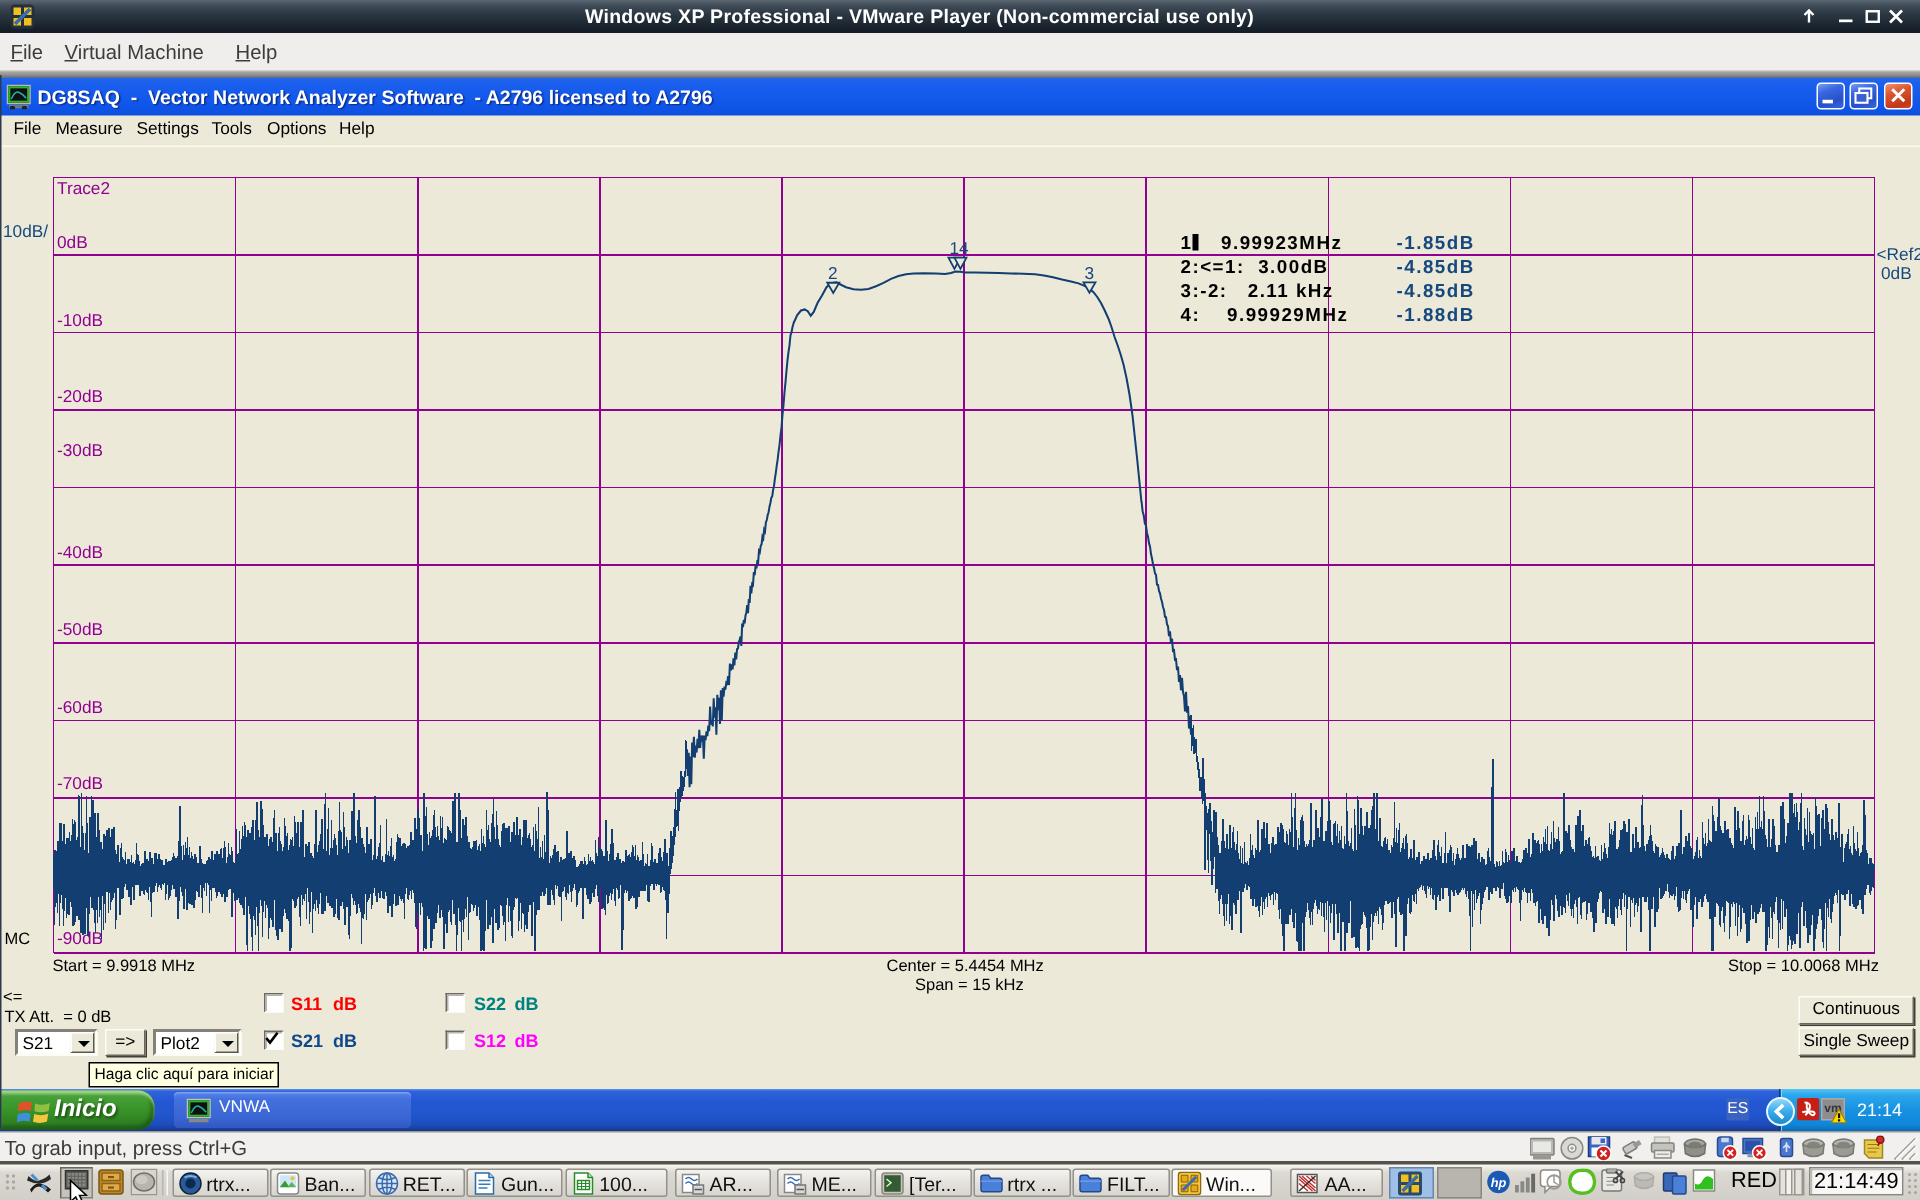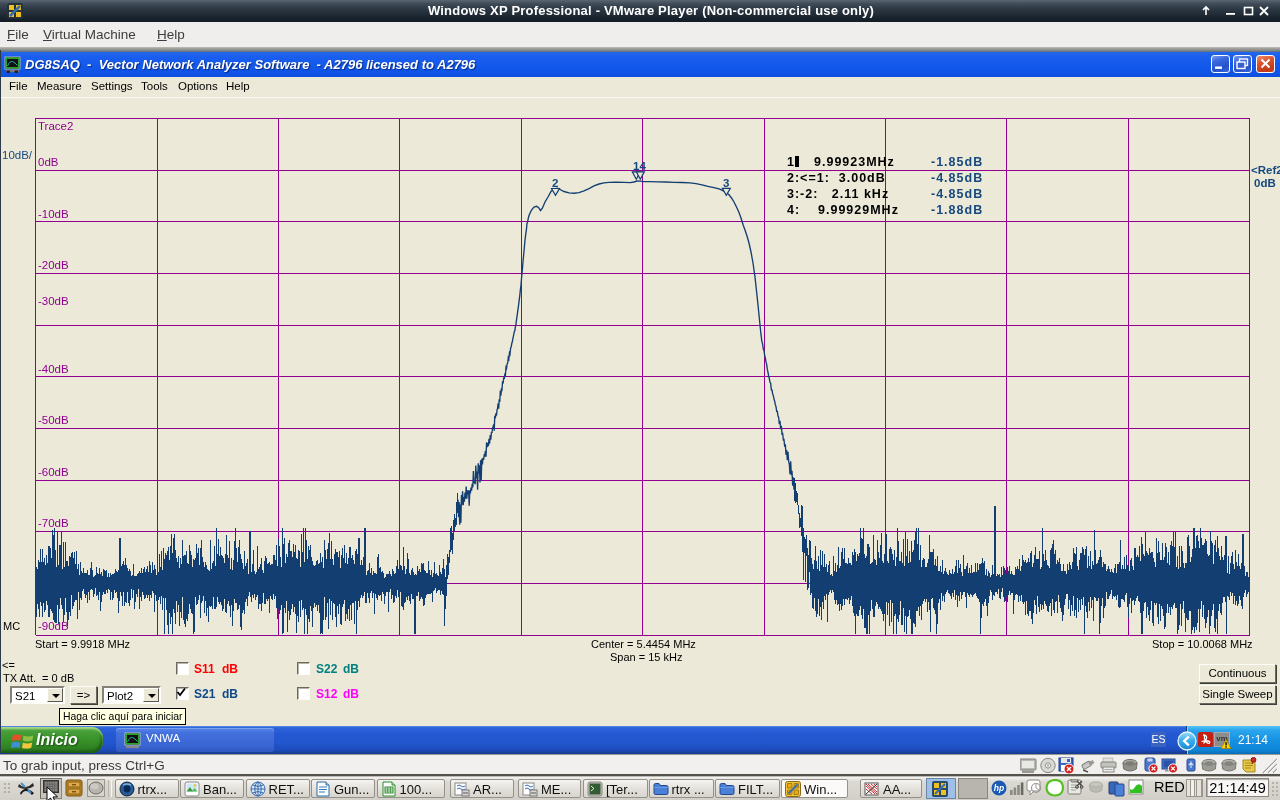--- a/index.html
+++ b/index.html
@@ -1,35 +1,35 @@
 <!DOCTYPE html>
 <html><head><meta charset="utf-8">
 <style>
 *{margin:0;padding:0;box-sizing:border-box;}
 html,body{width:1280px;height:800px;overflow:hidden;}
 #root{position:absolute;top:0;left:0;width:1280px;height:800px;font-family:"Liberation Sans",sans-serif;background:#ECE9D8;}
 .abs{position:absolute;}
 
-#vmtitle{left:0;top:0;width:1280px;height:22px;background:linear-gradient(180deg,#5a6671 0%,#3e4a55 18%,#2a3641 45%,#1a242e 80%,#141c26 100%);padding-left:38px;}
+#vmtitle{left:0;top:0;width:1280px;height:22px;background:linear-gradient(180deg,#5a6671 0%,#3e4a55 18%,#2a3641 45%,#1a242e 80%,#141c26 100%);}
 #vmtitle .ttl{width:1226px;text-align:center;top:3px;font-size:13px;font-weight:bold;color:#fff;letter-spacing:0.2px;}
 
 #vmmenu{left:0;top:22px;width:1280px;height:26px;background:#efeeec;border-bottom:1px solid #b7b3ad;}
 #vmmenu span{position:absolute;top:5px;font-size:13.5px;color:#3c3c3c;}
 
 #xpborder{left:0;top:48px;width:1280px;height:4px;background:linear-gradient(180deg,#aaa69e 0%,#8a918f 50%,#5a6a80 100%);}
-#xptitle{left:0;top:52px;width:1280px;height:41px;background:linear-gradient(180deg,#2566e8 0%,#1a5fee 10%,#0f55e8 45%,#0b4cd8 75%,#0a42bc 92%,#0939a8 100%);font-style:italic;}
+#xptitle{left:0;top:52px;width:1280px;height:41px;background:linear-gradient(180deg,#2566e8 0%,#1a5fee 10%,#0f55e8 45%,#0b4cd8 75%,#0a42bc 92%,#0939a8 100%);}
 #xptitle .ttl{left:25px;top:5px;font-size:13px;font-weight:bold;color:#fff;text-shadow:1px 1px 1px #0a2a80;}
 .tbtn{position:absolute;top:55px;width:19px;height:18px;border:1px solid #fff;border-radius:3px;}
 .tbtn.b{background:linear-gradient(160deg,#7a9bf0 0%,#3a68e0 30%,#2550c8 70%,#3a68e0 100%);}
 .tbtn.r{background:linear-gradient(160deg,#f09070 0%,#dd5630 35%,#c03818 80%,#d04a20 100%);}
 #xpmenu{left:0;top:77px;width:1280px;height:20px;background:#ECE9D8;}
 #xpmenu span{position:absolute;top:3px;font-size:11.5px;color:#000;}
 
 .plbl{position:absolute;font-size:11.5px;color:#910091;z-index:1;}
-.plbl2{position:absolute;font-size:11.5px;color:#910091;z-index:3;font-weight:bold;}
+.plbl2{position:absolute;font-size:11.5px;color:#910091;z-index:3;}
 .nav{color:#15497e;}
 #svgmain{left:0;top:0;z-index:2;}
 .ro{position:absolute;z-index:4;font-size:12.5px;font-weight:bold;color:#000;white-space:pre;letter-spacing:1px;}
 .rov{position:absolute;z-index:4;font-size:12.5px;font-weight:bold;color:#15497e;letter-spacing:1px;}
 .axlbl{position:absolute;z-index:4;font-size:11px;color:#000;white-space:pre;}
 
 .chk{position:absolute;width:13px;height:13px;background:#fff;border-top:1px solid #6a6860;border-left:1px solid #6a6860;border-right:1px solid #fdfdf8;border-bottom:1px solid #fdfdf8;box-shadow:inset 1px 1px 0 #b8b4a8;z-index:4;}
 .slbl{position:absolute;z-index:4;font-size:12px;font-weight:bold;}
 .combo{position:absolute;height:18px;background:#fff;border-top:2px solid #848278;border-left:2px solid #848278;border-right:2px solid #fdfdf8;border-bottom:2px solid #fdfdf8;z-index:4;font-size:11.5px;color:#000;}
 .combo .txt{position:absolute;left:3px;top:2px;}

